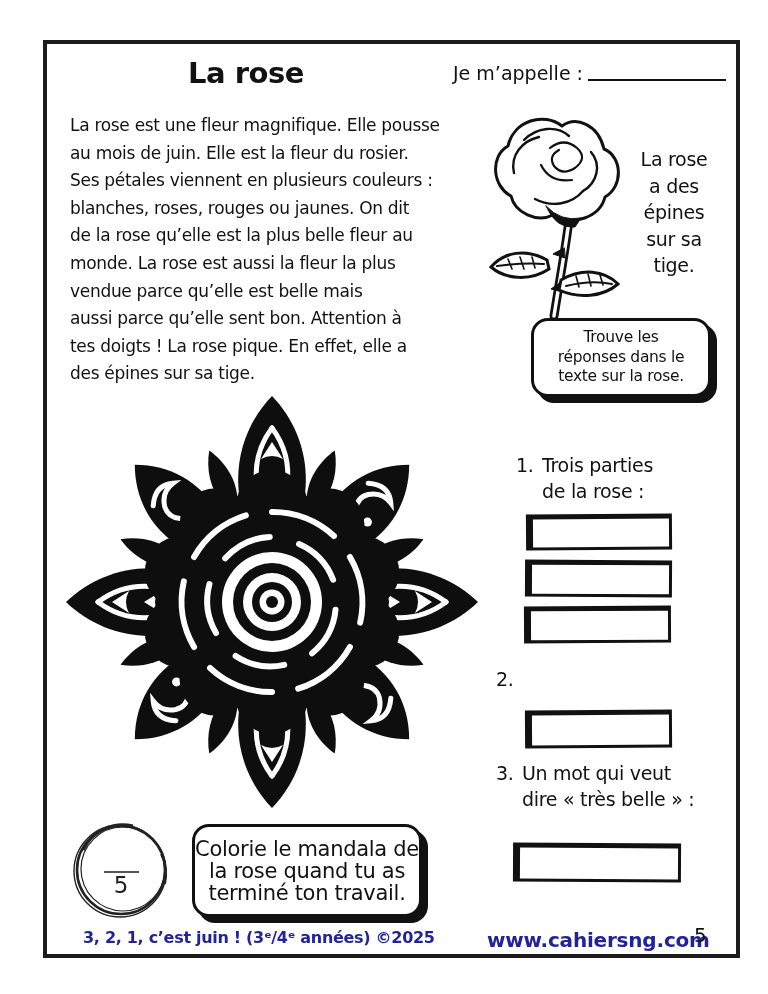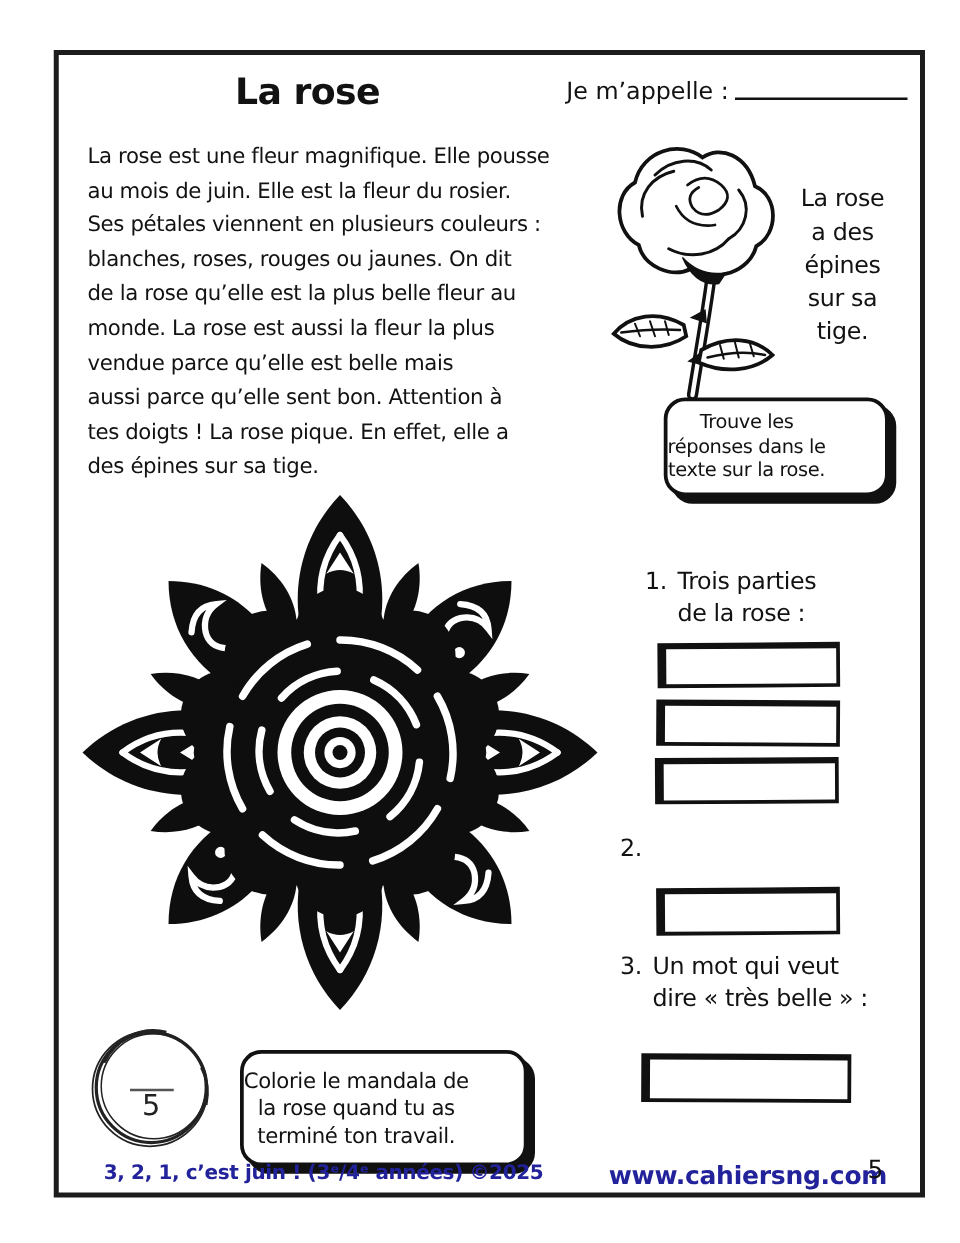--- a/index.html
+++ b/index.html
@@ -7,23 +7,23 @@
         font-family:"DejaVu Sans",sans-serif;color:#121212;}
   .abs{position:absolute;}
   #frame{left:43px;top:40px;width:697px;height:918px;border:4px solid #1c1c1c;box-sizing:border-box;}
   #title{left:148px;top:56px;width:196px;text-align:center;font-size:29px;font-weight:bold;letter-spacing:-.5px;}
   #name-row{left:453px;top:62px;font-size:19px;white-space:nowrap;}
   #name-line{display:inline-block;width:138px;border-bottom:2.5px solid #111;transform:translateY(1px);margin-left:5px;}
   #reading{left:70px;top:112px;width:440px;font-size:17px;line-height:27.6px;letter-spacing:-.3px;white-space:pre-line;}
   #rose-art{left:484px;top:110px;}
   #rose-caption{left:626px;top:146px;width:96px;text-align:center;font-size:19px;line-height:26.5px;white-space:pre-line;letter-spacing:-.3px;}
   .bubble{background:#fff;border:3px solid #111;border-radius:17px;box-shadow:6px 6px 0 #111;
-          text-align:center;white-space:pre-line;box-sizing:border-box;display:flex;align-items:center;justify-content:flex-start;}
+          text-align:center;white-space:pre-line;box-sizing:border-box;display:flex;align-items:center;justify-content:center;}
   #hint-bubble{left:531px;top:318px;width:180px;height:79px;font-size:15.5px;line-height:19.5px;letter-spacing:-.3px;}
-  #task-bubble{left:192px;top:824px;width:230px;height:93px;font-size:17px;line-height:22px;letter-spacing:-.3px;margin-top:16px;}
+  #task-bubble{left:192px;top:824px;width:230px;height:93px;font-size:21px;line-height:22px;letter-spacing:-.3px;}
   .question{display:flex;font-size:19px;line-height:26px;letter-spacing:-.3px;}
   .qnum{width:26px;flex:0 0 26px;}
   .qtext{white-space:pre-line;}
   #q1{left:516px;top:452px;}
   #q2{left:496px;top:666px;}
   #q3{left:496px;top:760px;}
   .answer-box{background:#fff;border-style:solid;border-color:#111;border-width:5px 3px 3px 7px;box-sizing:border-box;}
   .b1{left:526px;top:514px;width:146px;height:36px;transform:rotate(-.4deg);}
   .b2{left:525px;top:560px;width:147px;height:37px;transform:rotate(.3deg);}
   .b3{left:524px;top:606px;width:147px;height:37px;transform:rotate(-.3deg);}

